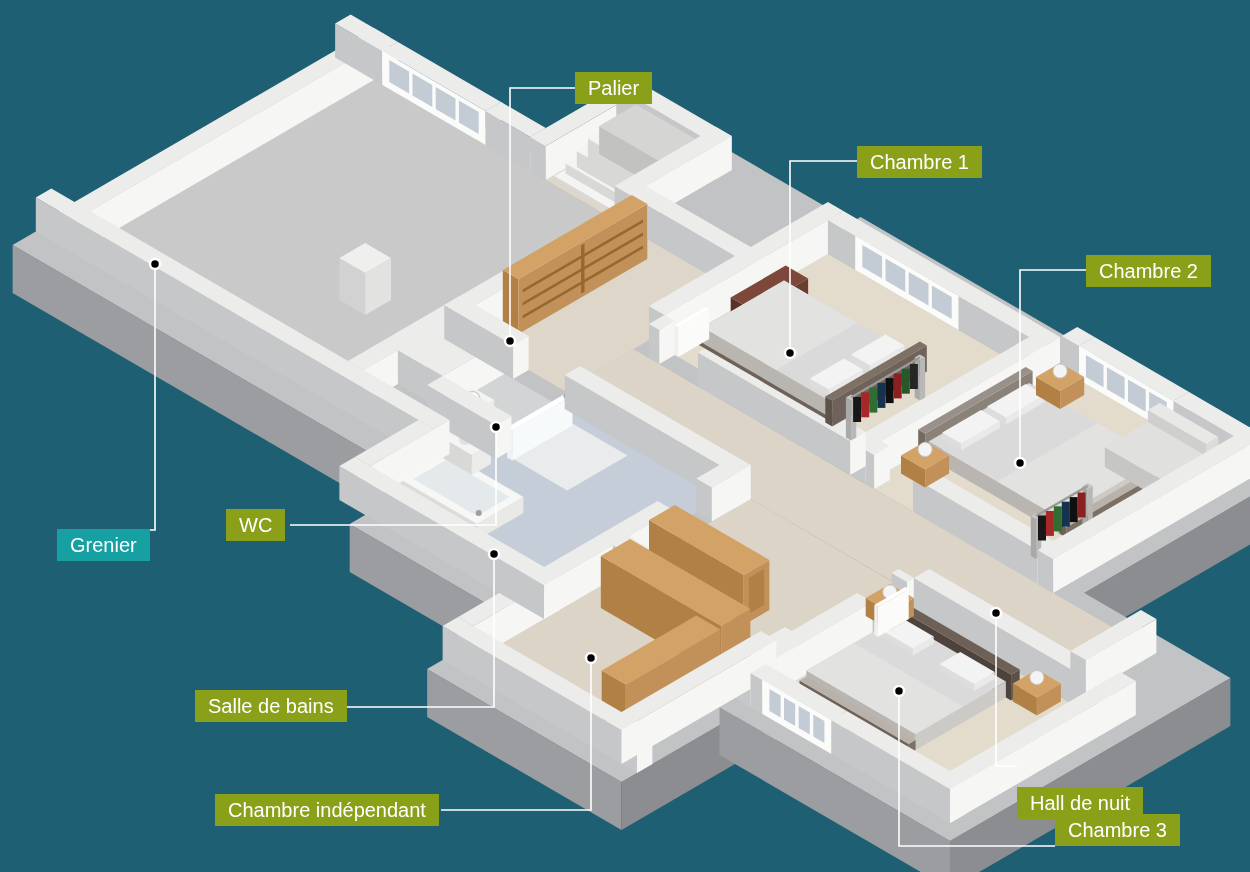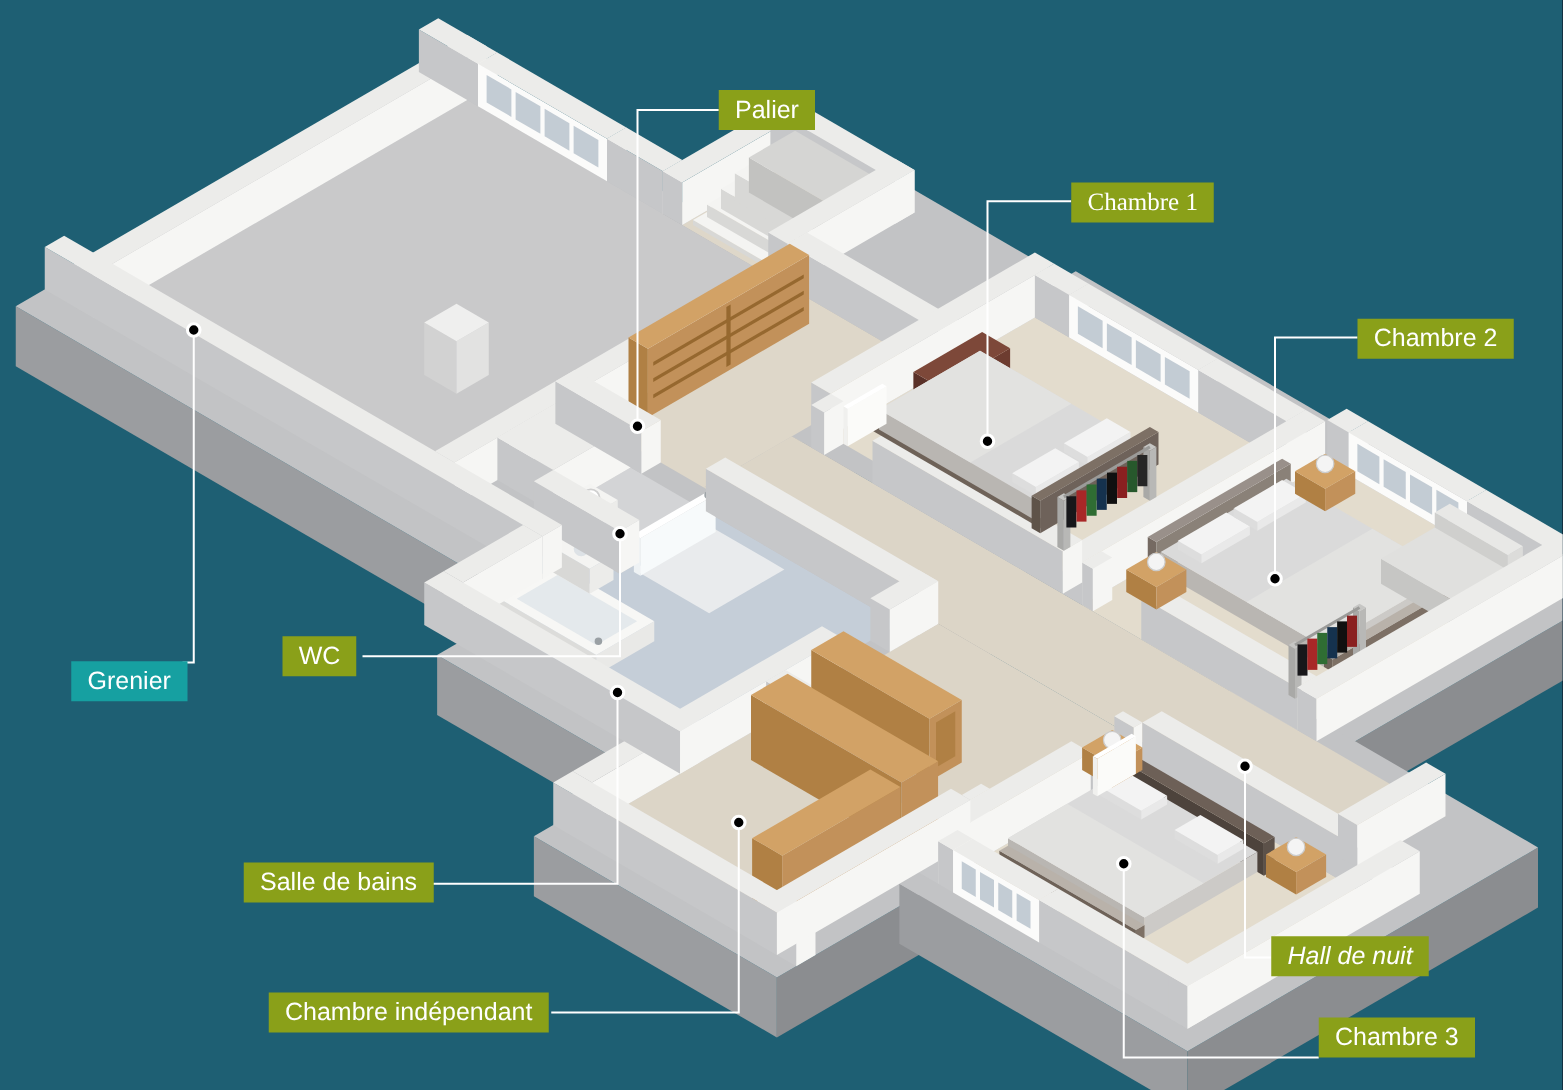--- a/index.html
+++ b/index.html
@@ -365,22 +365,22 @@
       <circle cx="494" cy="554" r="5" fill="#000000" stroke="#ffffff" stroke-width="2.5"></circle>
       <polyline points="441,810 591,810 591,658" fill="none" stroke="#ffffff" stroke-width="1.6"></polyline>
       <circle cx="591" cy="658" r="5" fill="#000000" stroke="#ffffff" stroke-width="2.5"></circle>
       <polyline points="1017,766 996,766 996,613" fill="none" stroke="#ffffff" stroke-width="1.6"></polyline>
       <circle cx="996" cy="613" r="5" fill="#000000" stroke="#ffffff" stroke-width="2.5"></circle>
       <polyline points="1055,846 899,846 899,691" fill="none" stroke="#ffffff" stroke-width="1.6"></polyline>
       <circle cx="899" cy="691" r="5" fill="#000000" stroke="#ffffff" stroke-width="2.5"></circle>
     </svg>
   <div id="labels">
       <div class="badge green" style="left: 575px; top: 72px;">Palier</div>
-      <div class="badge green" style="left: 857px; top: 146px; font-family: Liberation Serif, serif;">Chambre 1</div>
+      <div class="badge green" style="left: 857px; top: 146px;">Chambre 1</div>
       <div class="badge green" style="left: 1086px; top: 255px;">Chambre 2</div>
       <div class="badge teal" style="left: 57px; top: 529px;">Grenier</div>
       <div class="badge green" style="left: 226px; top: 509px;">WC</div>
       <div class="badge green" style="left: 195px; top: 690px; text-align: center;">Salle de bains</div>
       <div class="badge green" style="left: 215px; top: 794px;">Chambre indépendant</div>
-      <div class="badge green" style="left: 1017px; top: 749px; font-style: italic;">Hall de nuit</div>
+      <div class="badge green" style="left: 1017px; top: 787px;">Hall de nuit</div>
       <div class="badge green" style="left: 1055px; top: 814px;">Chambre 3</div>
     </div>
 </div>
 
 </body></html>

